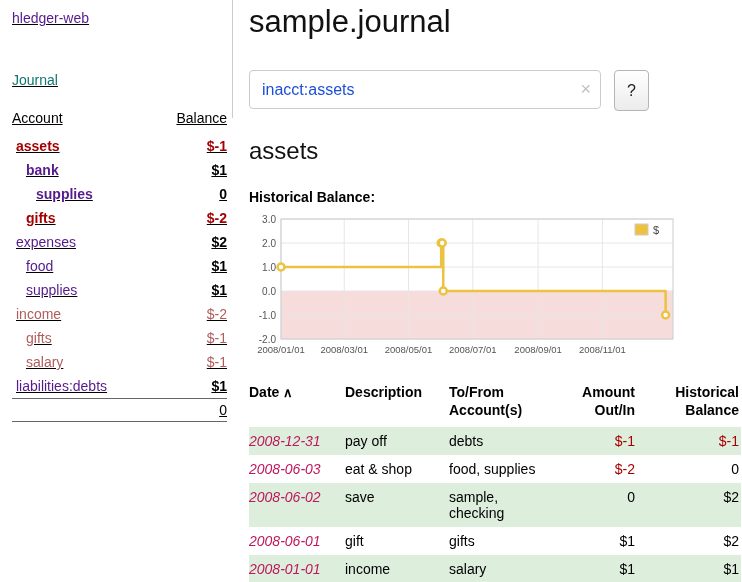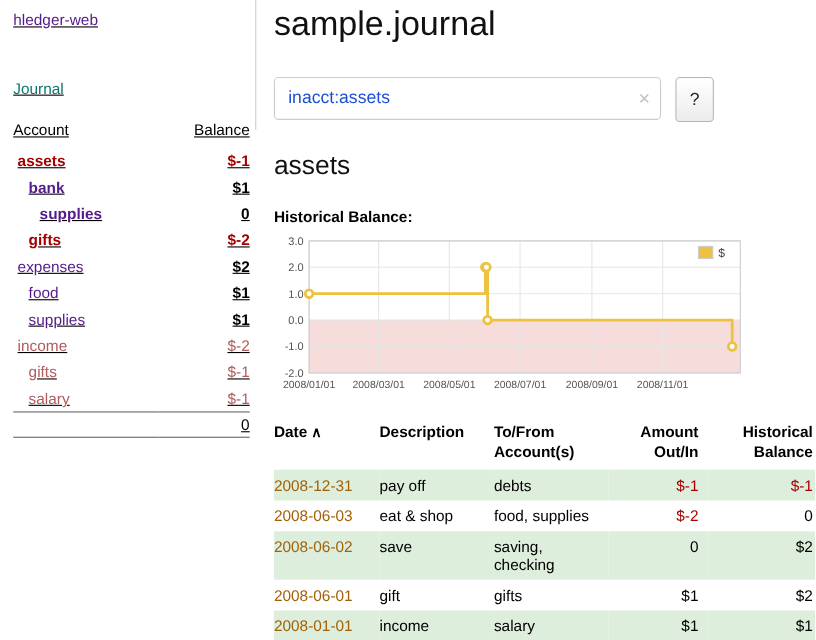--- a/index.html
+++ b/index.html
@@ -56,21 +56,21 @@
   
   table.register { border-collapse:collapse; font-size:14px; width:100%; table-layout:fixed; }
   .register col.c-date{width:96px} .register col.c-desc{width:104px}
   .register col.c-acct{width:104px} .register col.c-amt{width:90px} .register col.c-bal{width:98px}
   .register th { font-weight:bold; vertical-align:top; padding:4px 8px 8px 0; line-height:1.3; text-align:left; }
   .register th.r, .register td.num { text-align:right; }
   .register th:last-child { padding-right:2px; }
   .register td { padding:6px 8px 6px 0; vertical-align:top; }
   .register td:last-child { padding-right:2px; }
   .register tr.hl { background:#ddeedd; }
-  .register a.date { color:#a16207; text-decoration:none; cursor:pointer; white-space:nowrap; }
+  .register a.date { color:#be185d; text-decoration:none; cursor:pointer; white-space:nowrap;font-style:italic; }
   .register td.num { white-space:nowrap; }
   .register td.neg { color:#a80000; }
   .sort { font-weight:bold; font-size:13px; }
 </style>
 </head>
 <body>
 
 <div class="top-divider"></div>
 
 <div class="app">
@@ -119,20 +119,24 @@
             <td style="padding-left: 4px;"><a class="c-red-light">income</a></td>
             <td class="bal c-red-light nb">$-2</td>
           </tr>
           <tr>
             <td style="padding-left: 14px;"><a class="c-red-light">gifts</a></td>
             <td class="bal c-red-light nb">$-1</td>
           </tr>
           <tr>
             <td style="padding-left: 14px;"><a class="c-red-light">salary</a></td>
             <td class="bal c-red-light nb">$-1</td>
+          </tr>
+          <tr>
+            <td style="padding-left: 4px;"><a class="c-purple">liabilities:debts</a></td>
+            <td class="bal c-black">$1</td>
           </tr>
         </tbody>
       <tfoot>
         <tr>
           <td></td>
           <td>0</td>
         </tr>
       </tfoot>
     </table>
   </aside>
@@ -231,21 +235,21 @@
           <tr>
             <td><a class="date">2008-06-03</a></td>
             <td>eat &amp; shop</td>
             <td>food, supplies</td>
             <td class="num neg">$-2</td>
             <td class="num">0</td>
           </tr>
           <tr class="hl">
             <td><a class="date">2008-06-02</a></td>
             <td>save</td>
-            <td>saving, checking</td>
+            <td>sample, checking</td>
             <td class="num">0</td>
             <td class="num">$2</td>
           </tr>
           <tr>
             <td><a class="date">2008-06-01</a></td>
             <td>gift</td>
             <td>gifts</td>
             <td class="num">$1</td>
             <td class="num">$2</td>
           </tr>

